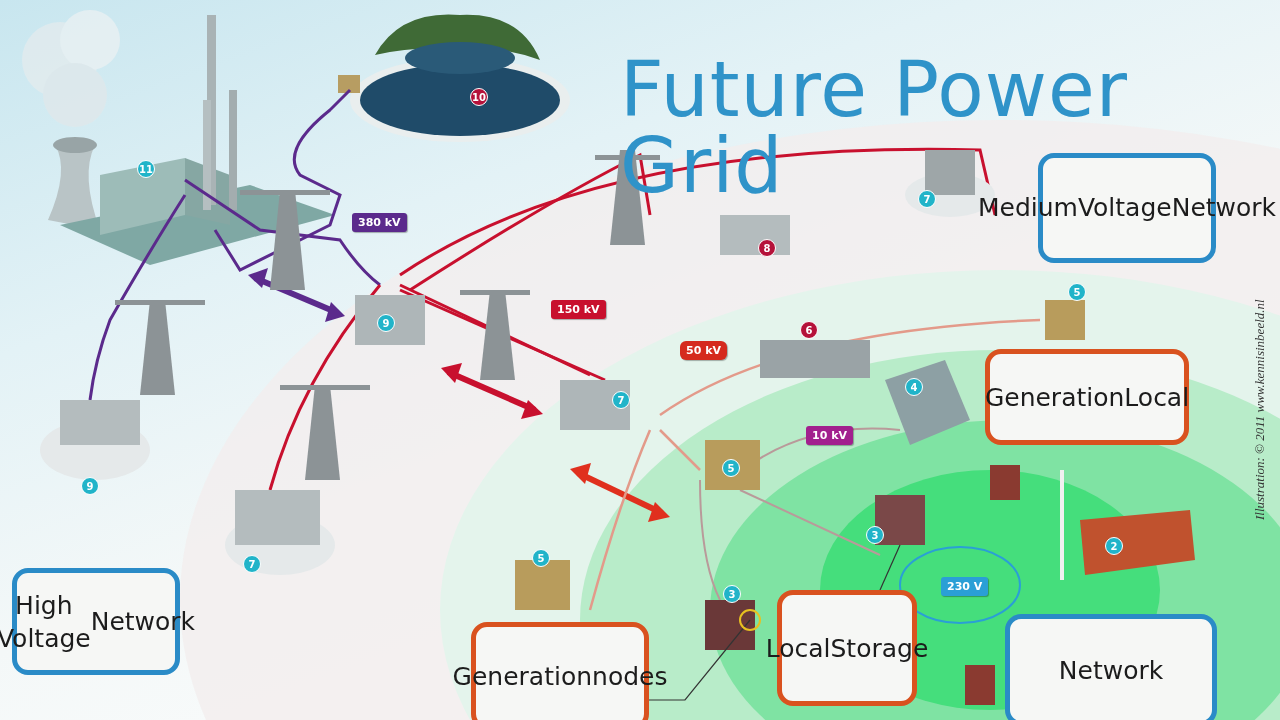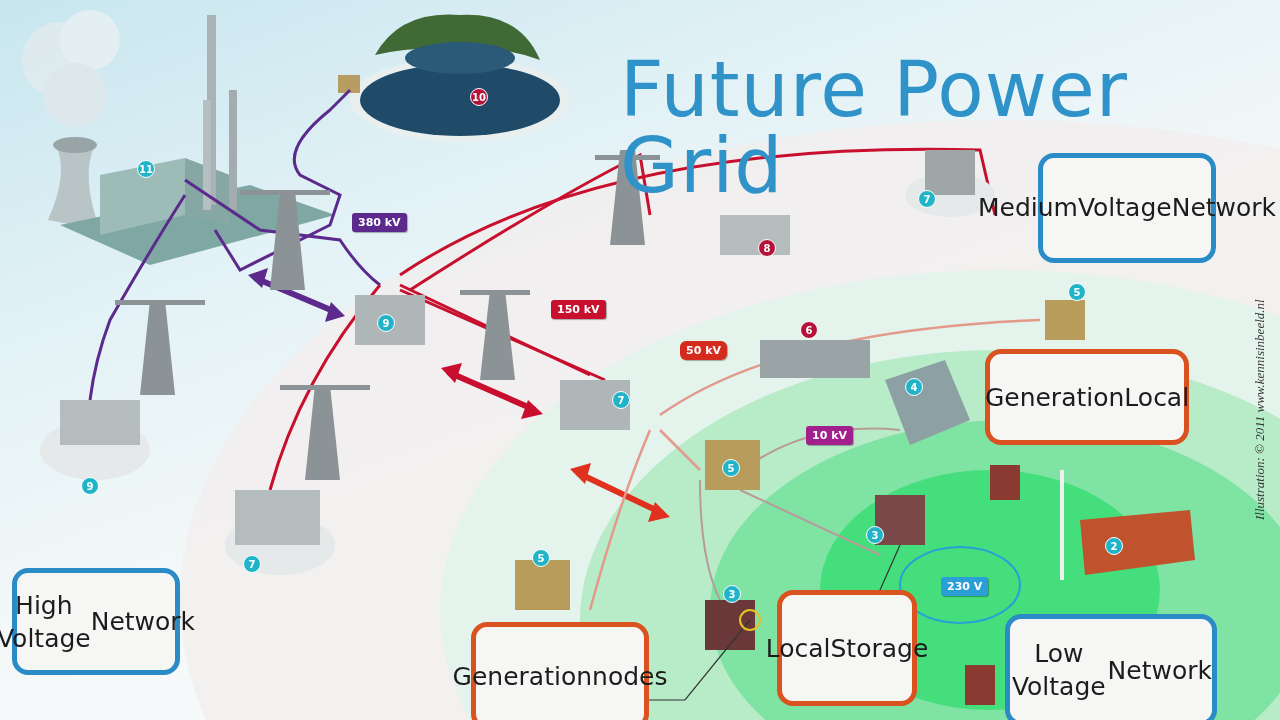--- a/index.html
+++ b/index.html
@@ -185,18 +185,17 @@
     <span>Generation</span>
     <span>nodes</span>
   </div>
 
   <div class="callout orange" style="left:777px;top:590px;width:140px;height:116px;">
     <span>Local</span>
     <span>Storage</span>
   </div>
 
   <div class="callout blue" style="left:1005px;top:614px;width:212px;height:112px;">
-    <span>Low Voltage</span>
     <span>Network</span>
   </div>
 
   <div class="credit">Illustration: © 2011 www.kennisinbeeld.nl</div>
 </div>
 
 </body></html>

